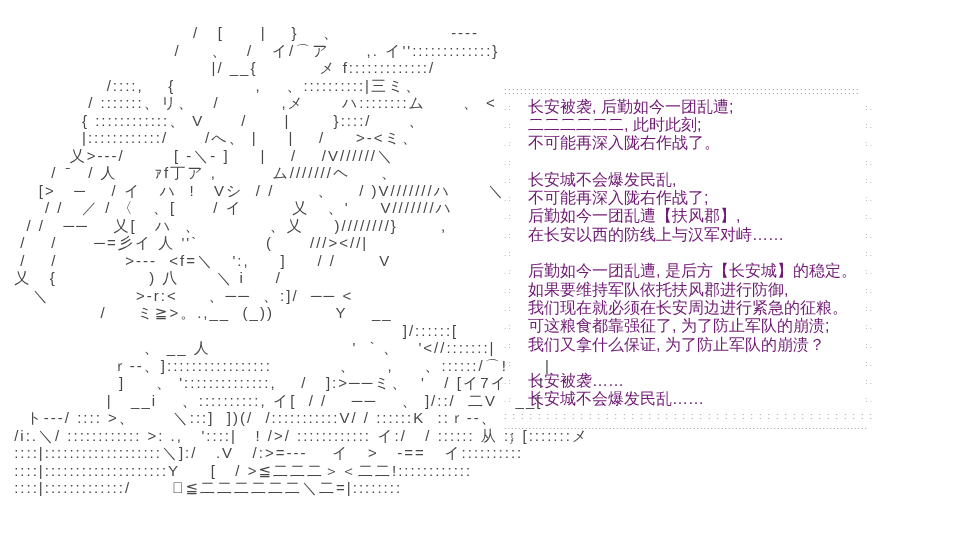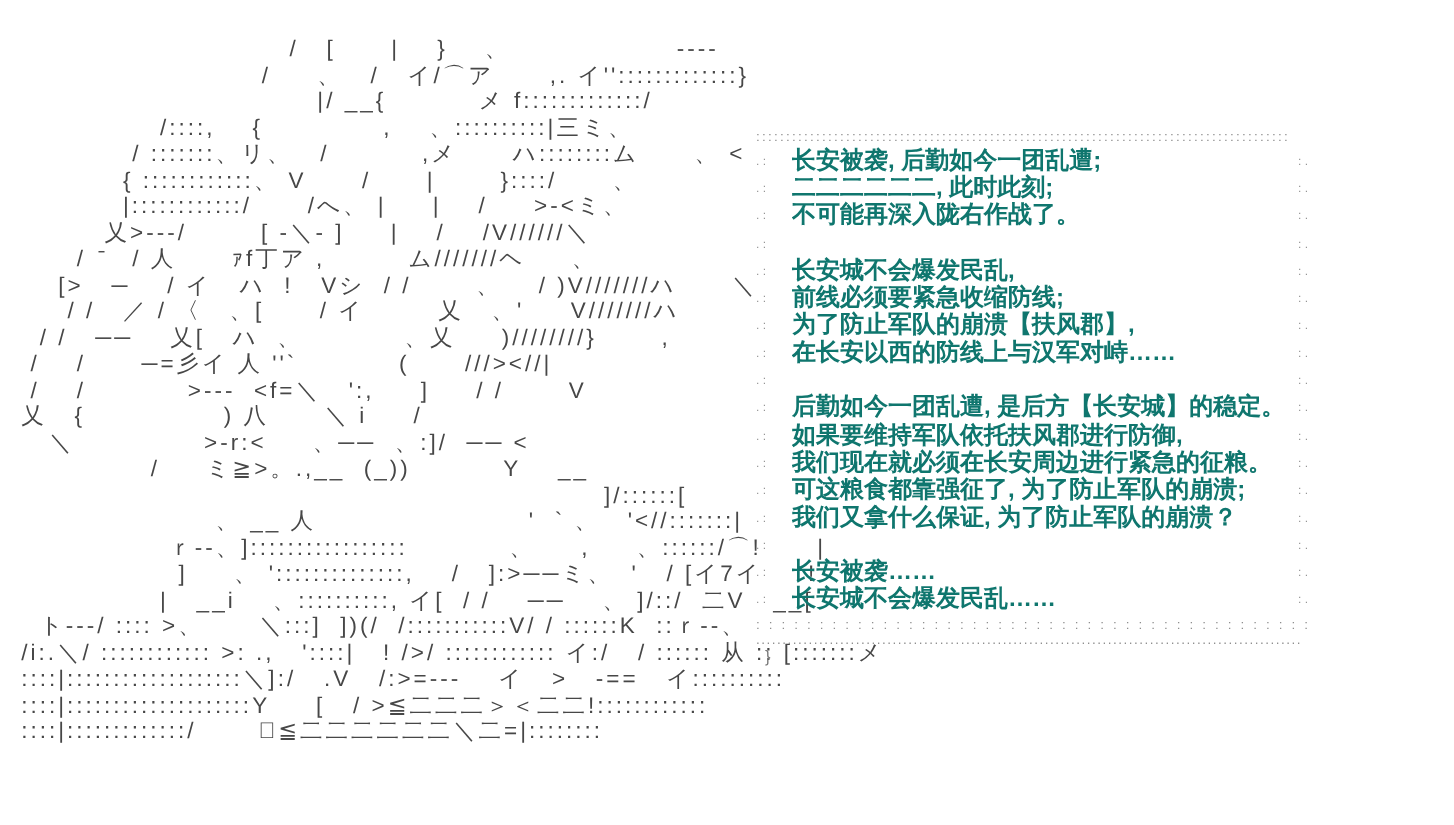--- a/index.html
+++ b/index.html
@@ -19,23 +19,22 @@
     color:#8f8f8f;font-size:9px;line-height:10px;height:10px;
     letter-spacing:1.5px;white-space:nowrap;overflow:hidden;
   }
   .dlg-border.top{margin-bottom:2px;}
   .dlg-border.bot1{margin-top:2px;letter-spacing:6px;}
   .dlg-border.bot2{letter-spacing:1px;}
   .dlg-row{display:flex;align-items:center;height:18.3px;}
   .edge{color:#949494;font-size:8px;flex:0 0 24px;white-space:pre;}
   .edge.r{flex:0 0 18px;text-align:right;}
   .txt{
-    flex:1;font-size:16px;color:#0f766e;white-space:nowrap;overflow:hidden;
+    flex:1;font-size:16px;color:#701a75;white-space:nowrap;overflow:hidden;
     font-family:"Liberation Sans","DejaVu Sans",sans-serif;
-    font-weight:bold;
   }
   .tail{color:#777777;font-size:11px;margin:1px 0 0 6px;}
 </style>
 </head>
 <body>
 
 <div class="stage">
 
   <pre class="aa">                              /   [      |    }    、                  ----
                            /     、   /   イ/⌒ア      ,. イ'':::::::::::::}
@@ -95,27 +94,27 @@
         </div>
 
         <div class="dlg-row">
           <span class="edge l">. :</span>
           <span class="txt">长安城不会爆发民乱,</span>
           <span class="edge r">: .</span>
         </div>
 
         <div class="dlg-row">
           <span class="edge l">. :</span>
-          <span class="txt">前线必须要紧急收缩防线;</span>
+          <span class="txt">不可能再深入陇右作战了;</span>
           <span class="edge r">: .</span>
         </div>
 
         <div class="dlg-row">
           <span class="edge l">. :</span>
-          <span class="txt">为了防止军队的崩溃【扶风郡】,</span>
+          <span class="txt">后勤如今一团乱遭【扶风郡】,</span>
           <span class="edge r">: .</span>
         </div>
 
         <div class="dlg-row">
           <span class="edge l">. :</span>
           <span class="txt">在长安以西的防线上与汉军对峙……</span>
           <span class="edge r">: .</span>
         </div>
 
         <div class="dlg-row">

